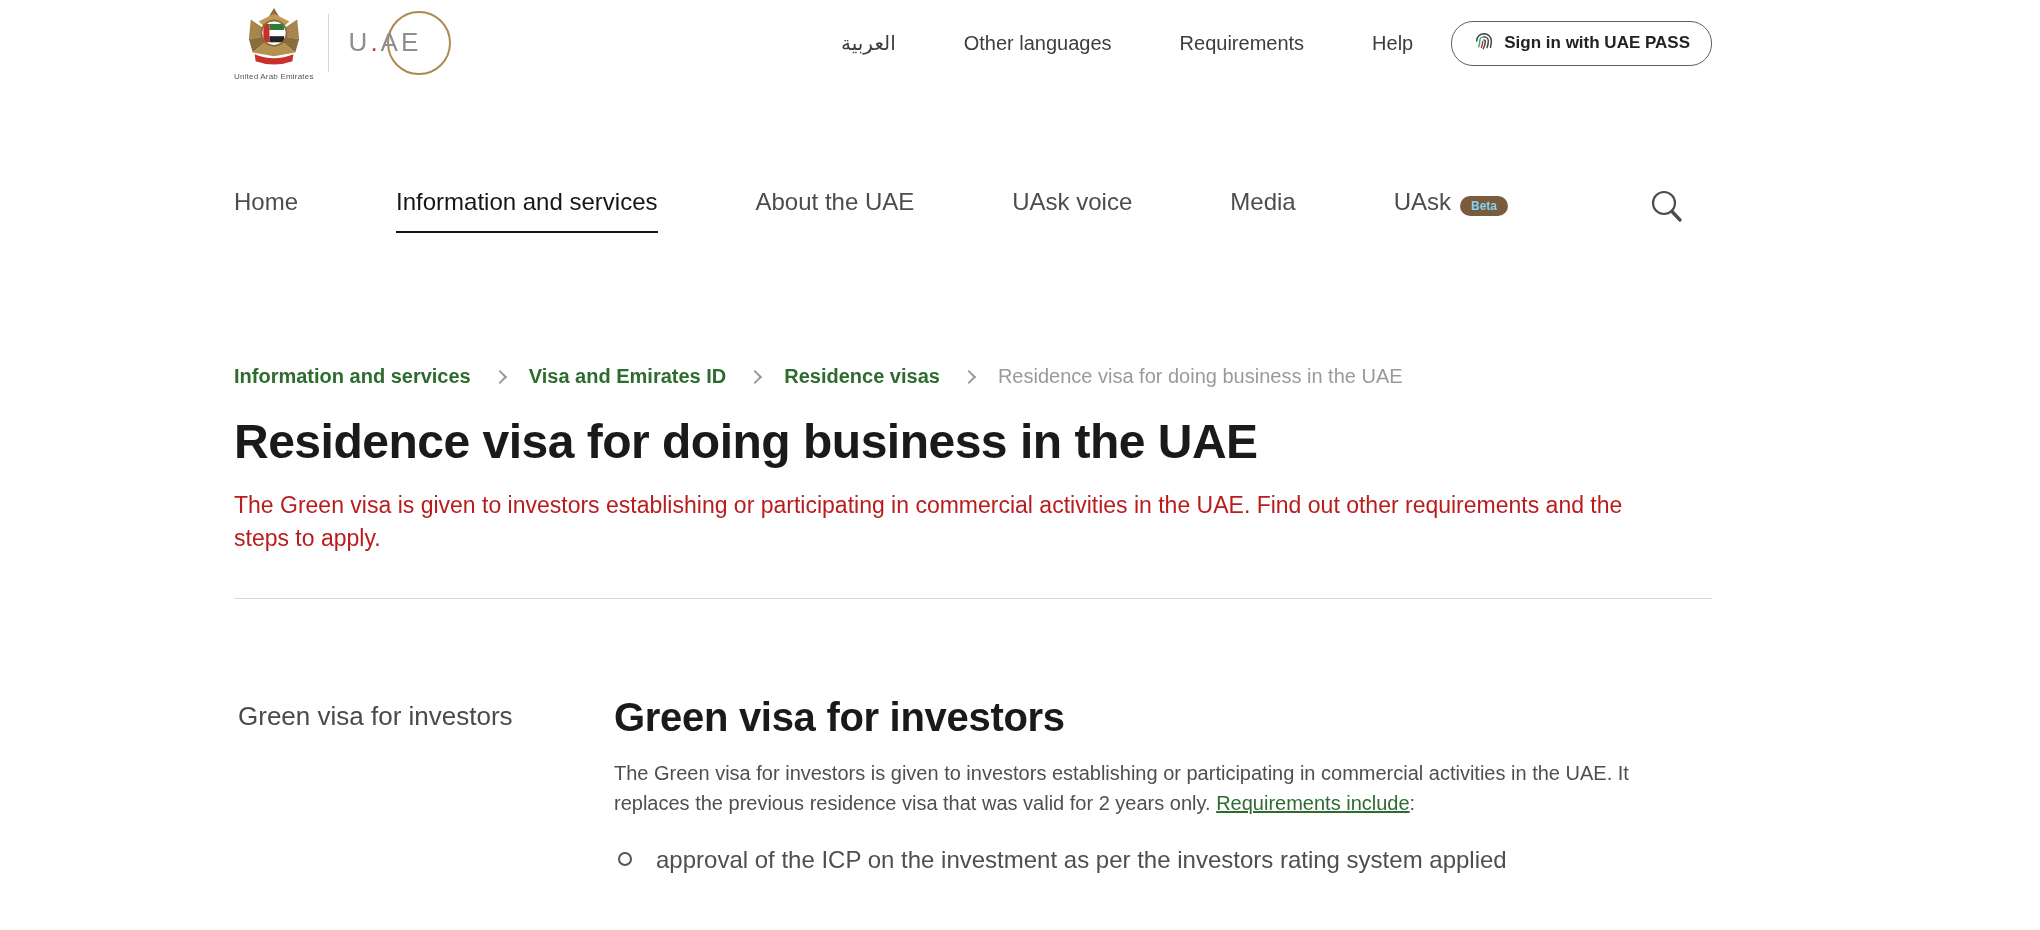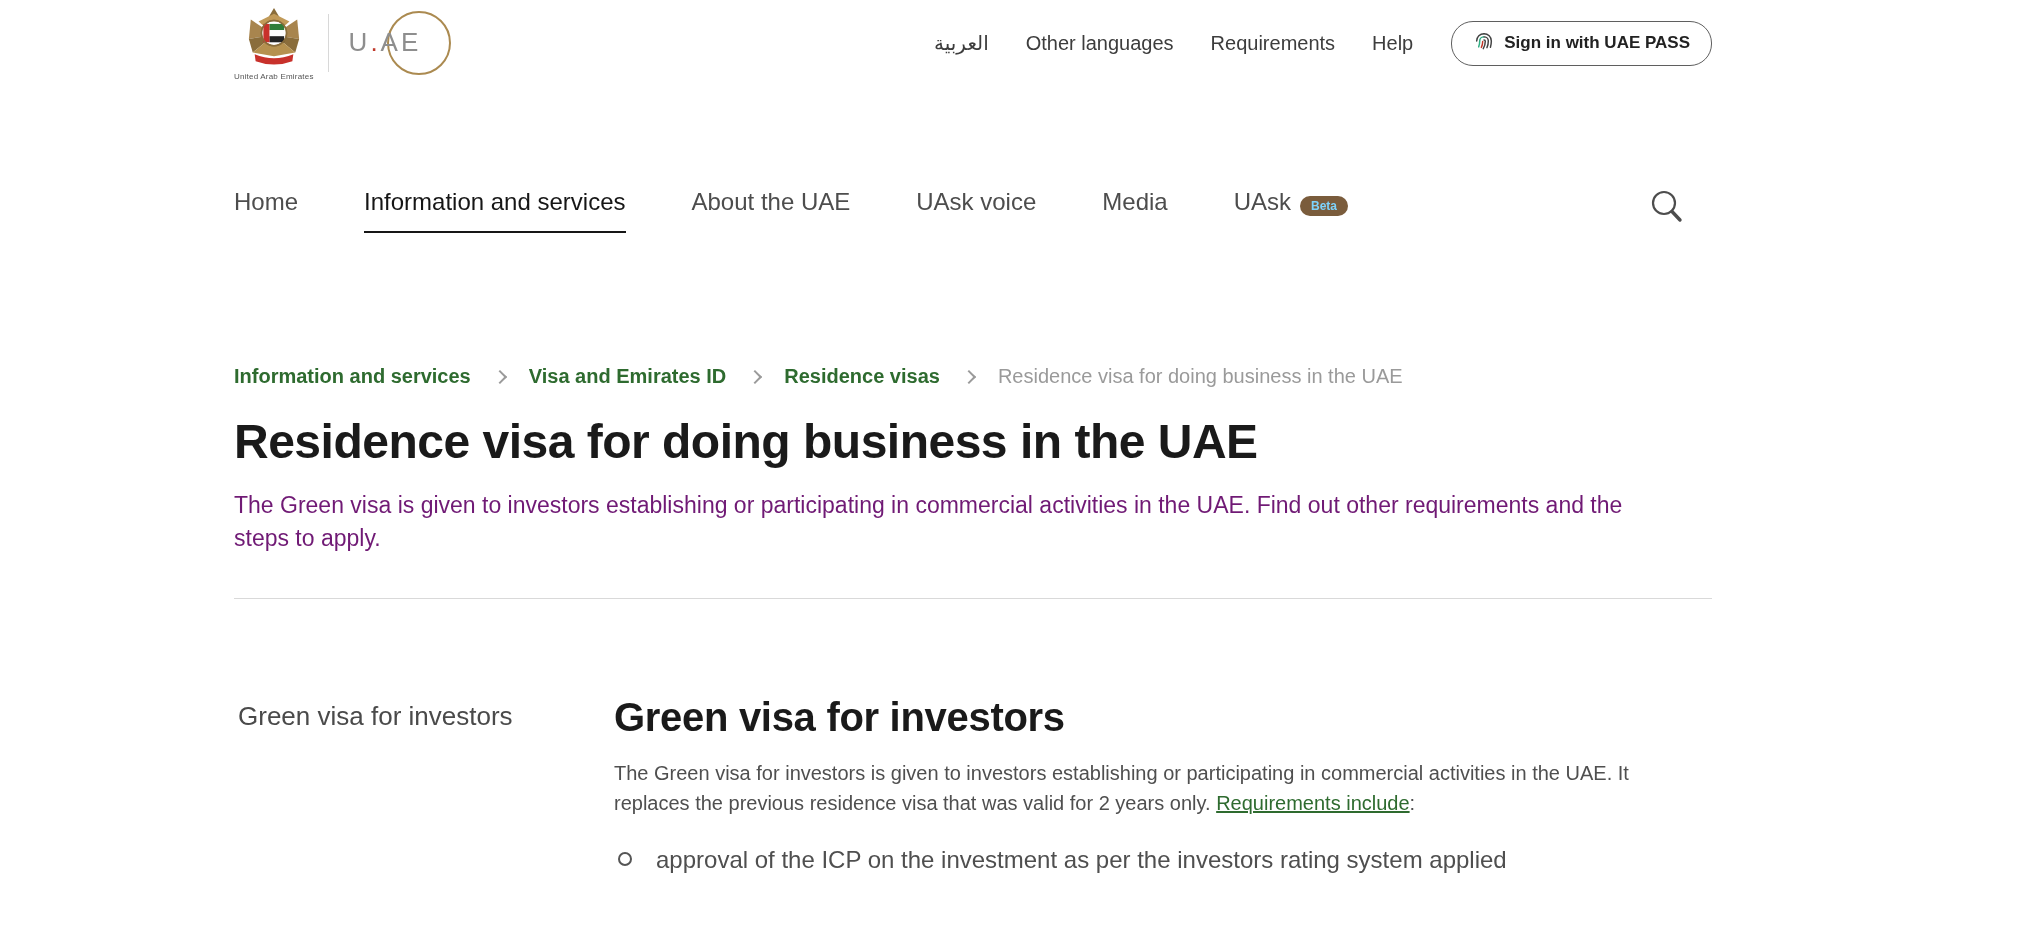--- a/index.html
+++ b/index.html
@@ -20,51 +20,51 @@
   .wordmark { position:relative; width:108px; height:66px; }
   .wordmark-text {
     position:absolute; left:6px; top:17px; font-size:26px; letter-spacing:3px;
     color:#8e8e8e; font-weight:400;
   }
   .wordmark-dot { color:#c0392b; }
   .wordmark-circle {
     position:absolute; right:0; top:1px; width:64px; height:64px;
     border:2px solid #ab8a50; border-radius:50%;
   }
-  .top-links { margin-left:auto; display:flex; align-items:center; gap:37px; }
+  .top-links { margin-left:auto; display:flex; align-items:center; gap:68px; }
   .top-link { font-size:20px; color:#3d3d3d; cursor:pointer; text-decoration:none; }
   .signin-btn {
     margin-left:38px; display:flex; align-items:center; gap:9px;
     border:1.5px solid #5f5f5f; border-radius:22px; background:#fff;
     padding:8px 21px; font-size:17px; font-weight:700; color:#222; cursor:pointer;
   }
 
   
-  .mainnav { display:flex; align-items:flex-start; gap:66px; margin-top:110px; }
+  .mainnav { display:flex; align-items:flex-start; gap:98px; margin-top:110px; }
   .nav-item { font-size:24px; color:#4d4d4d; text-decoration:none; padding-bottom:15px; cursor:pointer; white-space:nowrap; }
   .nav-item.active { color:#161616; border-bottom:2px solid #161616; }
   .nav-uask { display:flex; align-items:flex-end; gap:9px; }
   .beta-badge {
     background:#7a5c3c; color:#7dd3fc; font-size:12px; font-weight:700;
     border-radius:12px; padding:3px 11px; line-height:1.2;
   }
   .search-btn { margin-left:auto; margin-right:28px; background:none; border:none; cursor:pointer; padding:0; }
 
   
   .breadcrumb { display:flex; align-items:center; gap:24px; margin-top:132px; }
   .crumb-link { color:#2e6b2f; font-size:20px; font-weight:700; text-decoration:none; cursor:pointer; }
   .crumb-sep {
     width:10px; height:10px; border-top:2px solid #9a9a9a; border-right:2px solid #9a9a9a;
     transform:rotate(45deg); display:inline-block;
   }
   .crumb-current { color:#9a9a9a; font-size:20px; }
 
   
   .page-title { margin-top:26px; font-size:48px; font-weight:700; letter-spacing:-.5px; color:#1a1a1a; }
-  .page-intro { margin-top:20px; font-size:23px; line-height:1.42; color:#701a75; max-width:1445px; }
+  .page-intro { margin-top:20px; font-size:23px; line-height:1.42; color:#b91c1c; max-width:1445px; }
   .rule { border:none; border-top:1px solid #d9d9d9; margin-top:44px; }
 
   
   .content { display:flex; margin-top:96px; }
   .sidebar { width:380px; flex:0 0 380px; padding:6px 0 0 4px; }
   .sidebar-item { font-size:26px; color:#4a4a4a; cursor:pointer; }
   .main-col { flex:1; }
   .section-heading { font-size:40px; font-weight:700; color:#1a1a1a; letter-spacing:-.3px; }
   .section-para { margin-top:19px; font-size:20px; line-height:1.48; color:#4f4f4f; max-width:1078px; }
   .inline-link { color:#2e6b2f; text-decoration:underline; cursor:pointer; }

